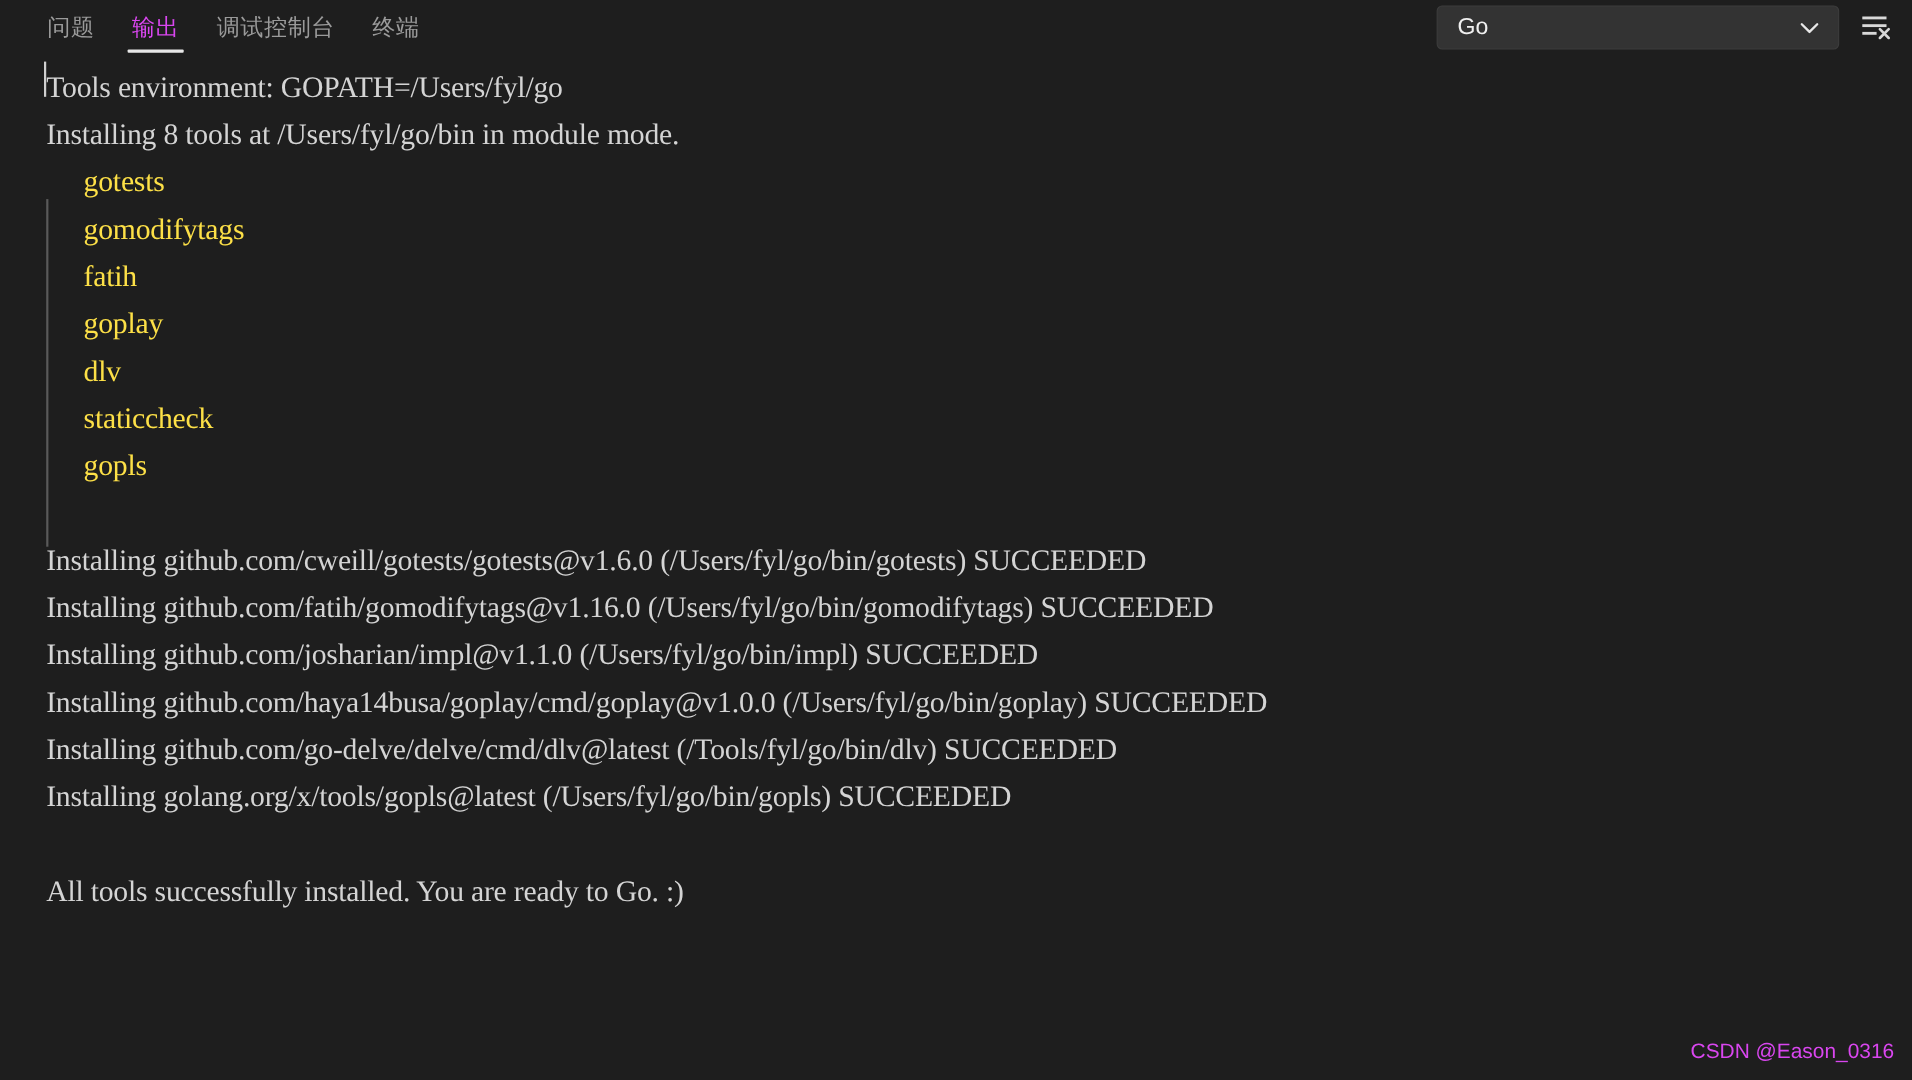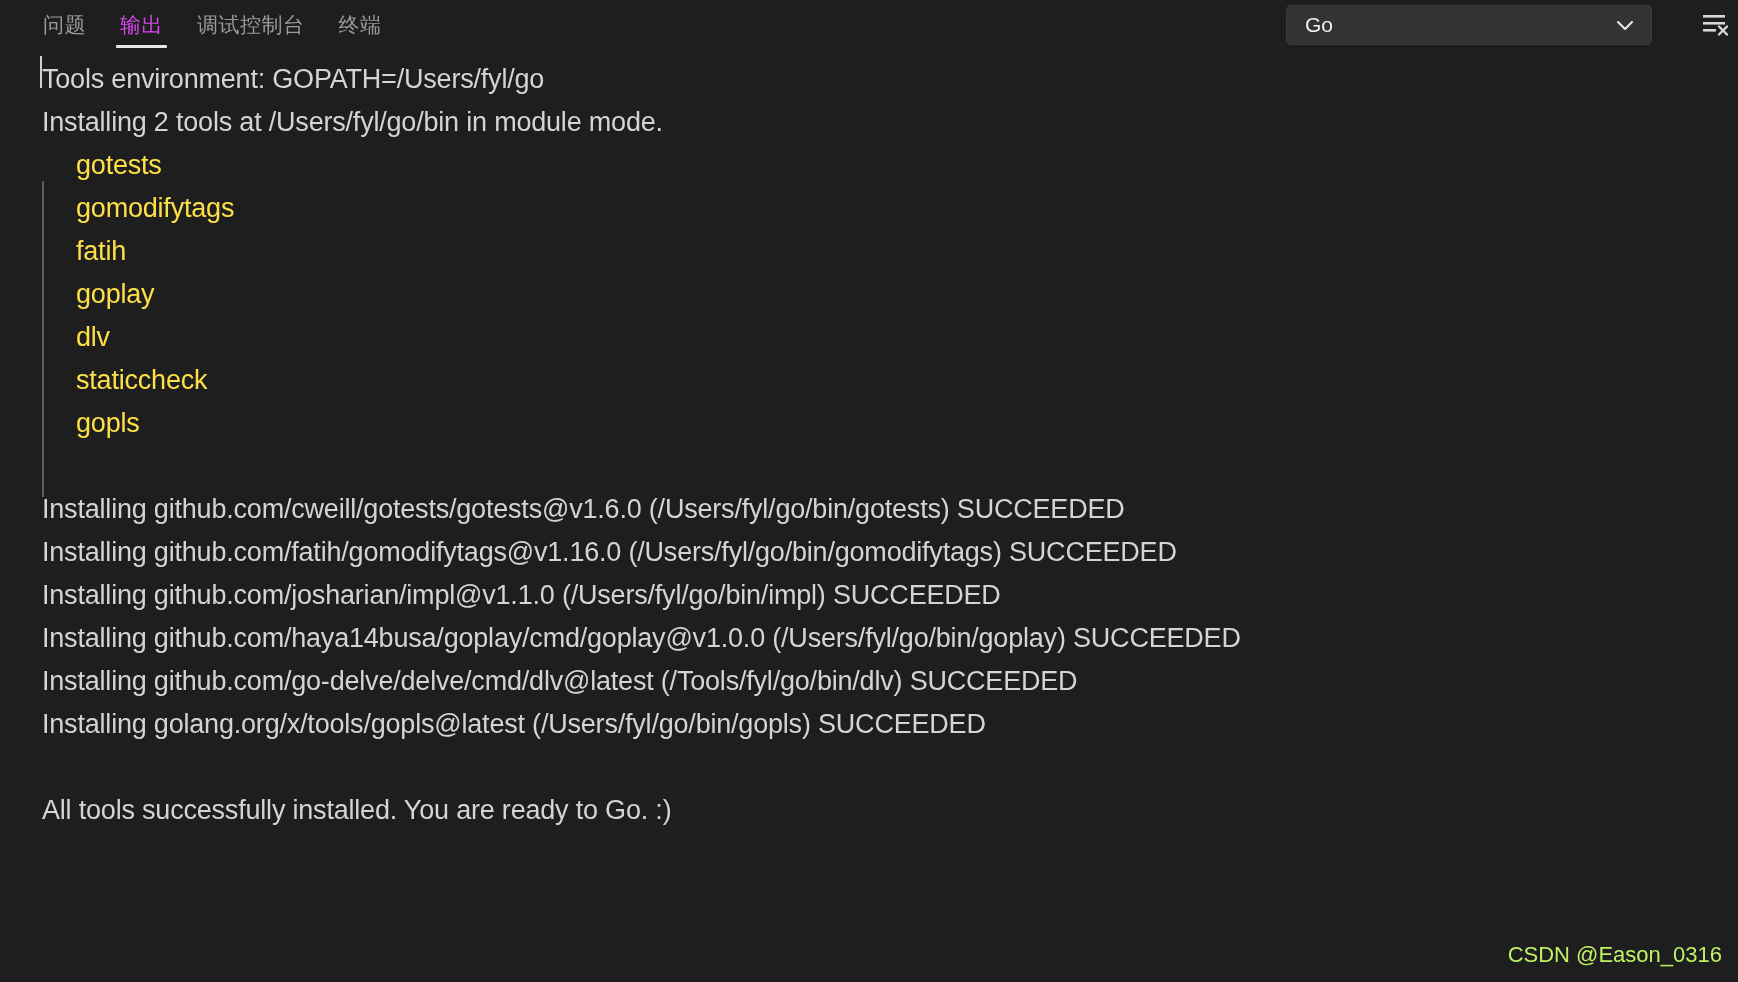--- a/index.html
+++ b/index.html
@@ -55,22 +55,21 @@
     background: #e7e7e7;
     border-radius: 1px;
   }
 
   .header-right {
     position: absolute;
     right: 0; top: 0;
     height: 50px;
     display: flex;
     align-items: center;
-    padding-right: 0;
-    gap: 30px;
+    padding-right: 10px;
   }
 
   .output-select {
     width: 366px;
     height: 40px;
     background: #333333;
     border: 1px solid #3c3c3c;
     border-radius: 5px;
     display: flex;
     align-items: center;
@@ -110,21 +109,21 @@
     height: 932px;
     overflow: hidden;
     padding-top: 8px;
   }
 
   .out-line {
     position: relative;
     height: 43px;
     line-height: 43px;
     padding-left: 42px;
-    font-family: Liberation Sans, sans-serif;
+    font-family: Liberation Serif, serif;
     font-size: 27px;
     letter-spacing: -0.2px;
     color: #d4d4d4;
     white-space: pre;
   }
   .out-line.indented { padding-left: 76px; color: #fde047; }
   .out-line.blank { color: transparent; }
 
   
   .caret {
@@ -143,22 +142,22 @@
     top: 131px;
     width: 2px;
     height: 316px;
     background: #5a5a5a;
   }
 
   .watermark {
     position: absolute;
     right: 16px;
     bottom: 14px;
-    font-size: 22px;
-    color: #bef264;
+    font-size: 19px;
+    color: #d946ef;
     font-family: "Liberation Sans", sans-serif;
     user-select: none;
   }
 </style>
 </head>
 <body>
 
 <div class="panel-header">
 
   <div class="tabs">
@@ -195,21 +194,21 @@
     </div>
 
   </div>
 </div>
 
 <div class="output-area">
   <div class="caret"></div>
   <div class="indent-guide"></div>
   <div id="out-lines">
       <div class="out-line">Tools environment: GOPATH=/Users/fyl/go</div>
-      <div class="out-line">Installing 2 tools at /Users/fyl/go/bin in module mode.</div>
+      <div class="out-line">Installing 8 tools at /Users/fyl/go/bin in module mode.</div>
       <div class="out-line indented">gotests</div>
       <div class="out-line indented">gomodifytags</div>
       <div class="out-line indented">fatih</div>
       <div class="out-line indented">goplay</div>
       <div class="out-line indented">dlv</div>
       <div class="out-line indented">staticcheck</div>
       <div class="out-line indented">gopls</div>
       <div class="out-line blank"></div>
       <div class="out-line">Installing github.com/cweill/gotests/gotests@v1.6.0 (/Users/fyl/go/bin/gotests) SUCCEEDED</div>
       <div class="out-line">Installing github.com/fatih/gomodifytags@v1.16.0 (/Users/fyl/go/bin/gomodifytags) SUCCEEDED</div>

